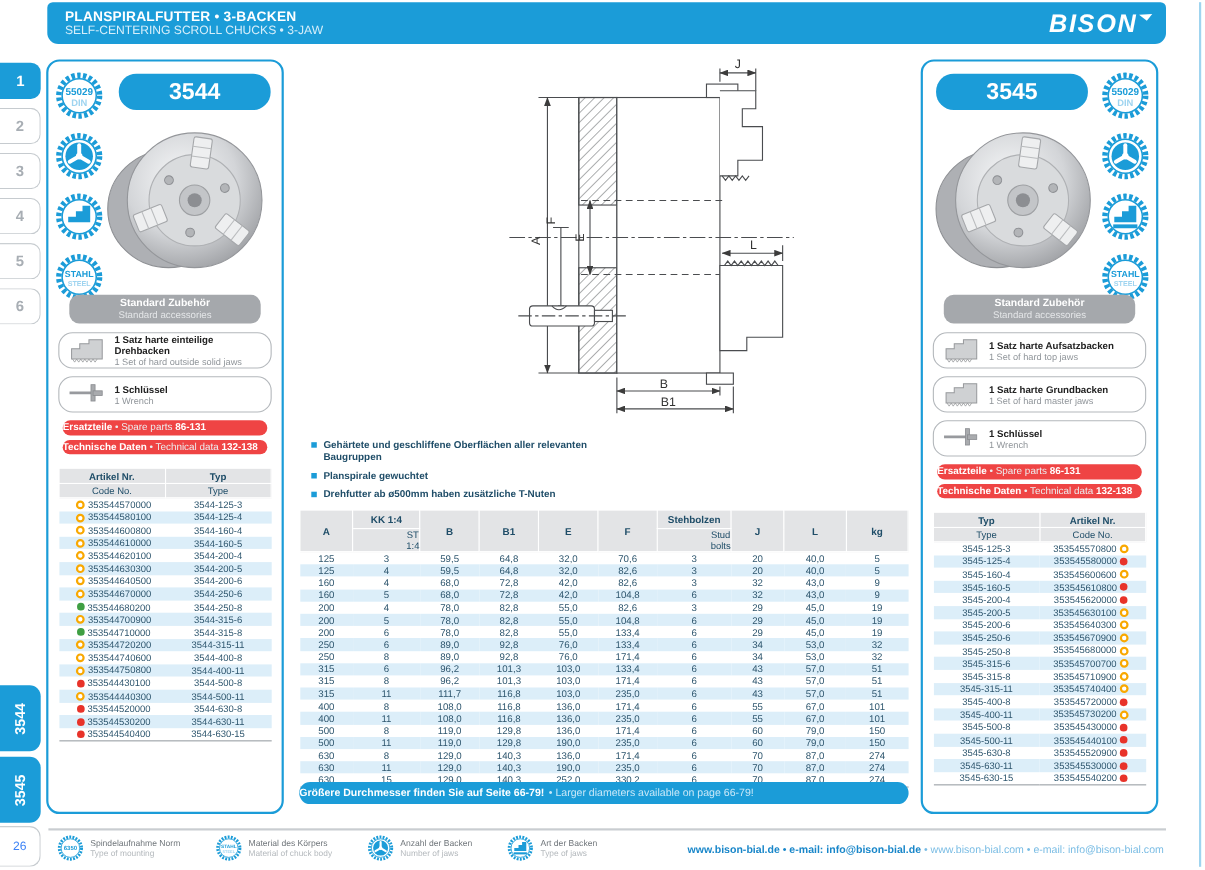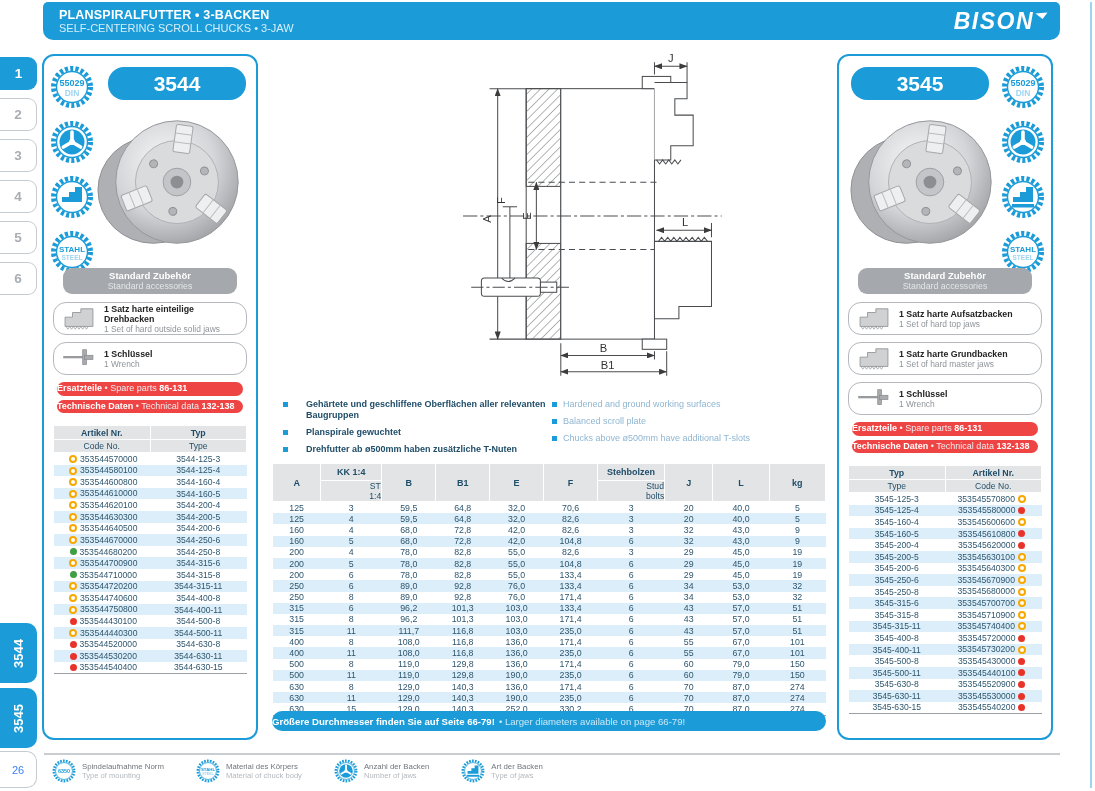--- a/index.html
+++ b/index.html
@@ -62,21 +62,21 @@
   .dot.yellow{width:4px;height:4px;border:2px solid #F9A800;background:#fff;}
   .dot.green{width:7px;height:7px;background:#3F9F43;}
   .dot.red{width:7px;height:7px;background:#E8332A;}
   
   .tdraw{position:absolute;left:404px;top:52px;width:336px;height:336px;}
   .bullets{position:absolute;top:399px;}
   .bullets.de{left:283px;width:280px;}
   .bullets.en{left:552px;width:270px;}
   .bullets .bl{margin-bottom:6px;display:flex;align-items:flex-start;gap:6px;}
   .sq{width:5px;height:5px;background:#1B9CD8;margin-top:2.5px;flex:none;}
-  .bullets.de .bt{font-weight:bold;font-size:9px;color:#1F4D68;line-height:11px;margin-left:12px;}
+  .bullets.de .bt{font-weight:bold;font-size:9px;color:#1F4D68;line-height:11px;}
   .bullets.en .bt{font-size:9px;color:#8FB6D2;line-height:11px;}
   .mtable{position:absolute;left:272px;top:463px;width:554px;border-collapse:collapse;}
   .mtable th{background:#E3E4E6;color:#1F4D68;font-size:9px;border:1px solid #fff;font-weight:bold;height:16px;padding:0;}
   .mtable th.sub{font-weight:normal;font-size:8.6px;height:12px;padding-left:48px;}
   .mtable td{font-size:8.8px;color:#2E566E;text-align:center;height:11.2px;padding:0;}
   .mtable tr.alt{background:#DCEEF9;}
   .mtable tr.last td{border-bottom:1.6px solid #9AA0A5;}
   .banner{position:absolute;left:272px;top:711px;width:554px;height:20px;background:#1B9CD8;border-radius:10px;
           color:#fff;display:flex;align-items:center;font-size:9.6px;}
   .banner b{margin-right:4px;}
@@ -188,34 +188,20 @@
       </div>
       <div class="bl">
         <span class="sq"></span>
         <span class="bt">Planspirale gewuchtet</span>
       </div>
       <div class="bl">
         <span class="sq"></span>
         <span class="bt">Drehfutter ab ø500mm haben zusätzliche T-Nuten</span>
       </div>
     </div>
-  <div class="bullets en" id="bullets-en">
-      <div class="bl">
-        <span class="sq"></span>
-        <span class="bt">Hardened and ground working surfaces</span>
-      </div>
-      <div class="bl">
-        <span class="sq"></span>
-        <span class="bt">Balanced scroll plate</span>
-      </div>
-      <div class="bl">
-        <span class="sq"></span>
-        <span class="bt">Chucks above ø500mm have additional T-slots</span>
-      </div>
-    </div>
 
   <table class="mtable" id="mtable">
       <colgroup>
         <col style="width: 9%;">
         <col style="width: 9.5%;">
         <col style="width: 10%;">
         <col style="width: 10%;">
         <col style="width: 10%;">
         <col style="width: 10%;">
         <col style="width: 11.5%;">
@@ -526,20 +512,23 @@
             <circle cx="22" cy="22" r="15.5" fill="#fff" stroke="#1B9CD8" stroke-width="1.4"></circle>
             <path d="M12 27 v-5 h7 v-5 h6 v-5 h7 v15 z" fill="#1B9CD8"></path>
             <rect x="11" y="29" width="22" height="3.5" fill="#1B9CD8"></rect>
           </svg></div>
         <div class="t">
           <div class="d">Art der Backen</div>
           <div class="e">Type of jaws</div>
         </div>
       </div>
     </div>
+  <div class="links">
+    <span class="b">www.bison-bial.de • e-mail: info@bison-bial.de</span><span class="s"> • </span><span class="l">www.bison-bial.com • e-mail: info@bison-bial.com</span>
+  </div>
 
 <div class="card left">
       <div class="badge-col">
         <div class="badge"><svg viewBox="0 0 44 44" xmlns="http://www.w3.org/2000/svg">
             <circle cx="22" cy="22" r="18.5" fill="#fff" stroke="#1B9CD8" stroke-width="5" stroke-dasharray="3.1 2.2"></circle>
             <circle cx="22" cy="22" r="15.5" fill="#fff" stroke="#1B9CD8" stroke-width="1.4"></circle>
             <text x="22" y="21" font-size="9" font-weight="bold" fill="#1B9CD8" text-anchor="middle">55029</text>
             <text x="22" y="31" font-size="8.5" font-weight="bold" fill="#9ED4F0" text-anchor="middle">DIN</text>
           </svg></div>
         <div class="badge"><svg viewBox="0 0 44 44" xmlns="http://www.w3.org/2000/svg">

